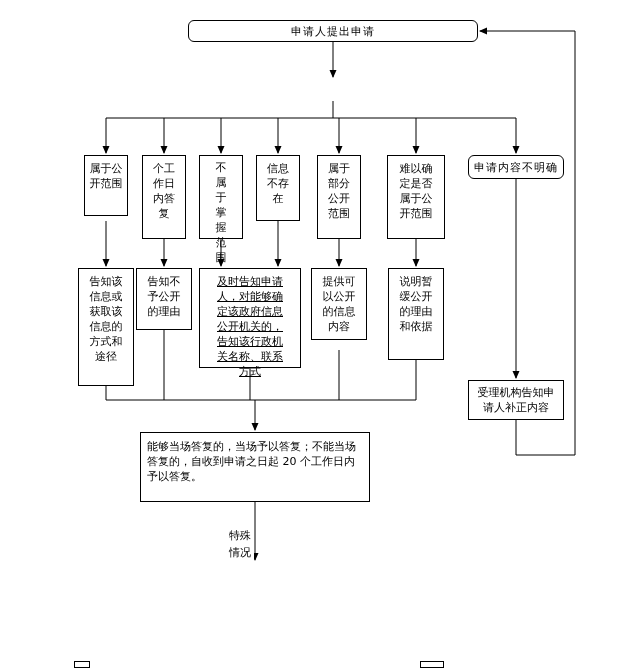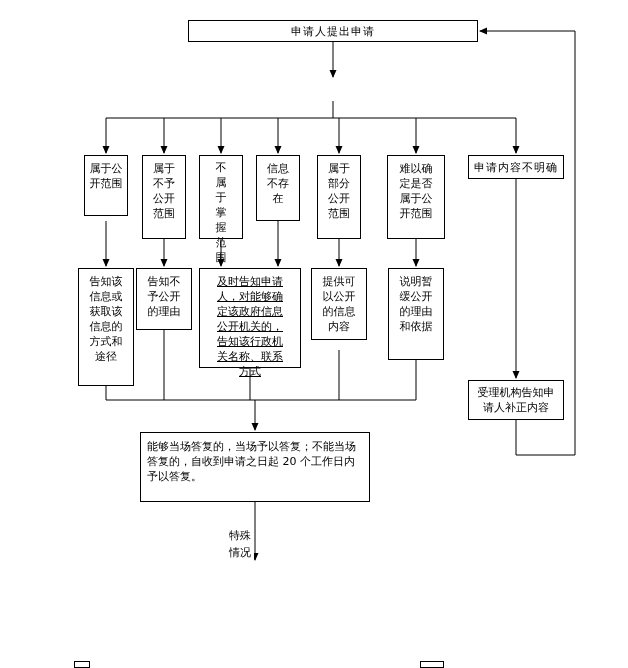--- a/index.html
+++ b/index.html
@@ -6,21 +6,21 @@
   html,body { background:#fff; }
   .canvas {
     position:relative; width:628px; height:668px; background:#fff;
     font-family:"DejaVu Sans","Liberation Sans",sans-serif; color:#000; overflow:hidden;
   }
   .wires { position:absolute; left:0; top:0; }
   .box {
     position:absolute; border:1px solid #000; background:#fff;
     font-size:11px; line-height:15px; text-align:center;
   }
-  .hbox { display:flex; align-items:center; justify-content:center; letter-spacing:1px; }
+  .hbox { display:flex; align-items:center; justify-content:center; letter-spacing:1px;border-radius:6px; }
   .tleft { text-align:left; }
   .plain { position:absolute; font-size:11px; line-height:17px; text-align:center; background:#fff; }
 </style>
 </head>
 <body>
 
 <div class="canvas">
 
   <svg class="wires" width="628" height="668" viewBox="0 0 628 668">
     <defs>
@@ -56,21 +56,21 @@
       <path d="M516,178 V378" marker-end="url(#arr)"></path>
       <path d="M516,420 V455 H575 V31 H480" marker-end="url(#arr)"></path>
     </g>
   </svg>
 
   <div class="box hbox" style="left:188px;top:20px;width:290px;height:22px;">申请人提出申请</div>
 
 
   <div class="box" style="left:84px;top:155px;width:44px;height:61px;padding:5px 0;">属于公开范围</div>
 
-  <div class="box" style="left:142px;top:155px;width:44px;height:84px;padding:5px 9px;">属于不予公开范围</div>
+  <div class="box" style="left:142px;top:155px;width:44px;height:84px;padding:5px 9px;">个工作日内答复</div>
 
   <div class="box" style="left:199px;top:155px;width:44px;height:84px;padding:5px 15px;font-family:Liberation Mono, monospace;">不属于掌握范围</div>
 
   <div class="box" style="left:256px;top:155px;width:44px;height:66px;padding:5px 9px;">信息不存在</div>
 
   <div class="box" style="left:317px;top:155px;width:44px;height:84px;padding:5px 9px;">属于部分公开范围</div>
 
   <div class="box" style="left:387px;top:155px;width:58px;height:84px;padding:5px 10px;">难以确定是否属于公开范围</div>
 
   <div class="box hbox" style="left:468px;top:155px;width:96px;height:24px;">申请内容不明确</div>

